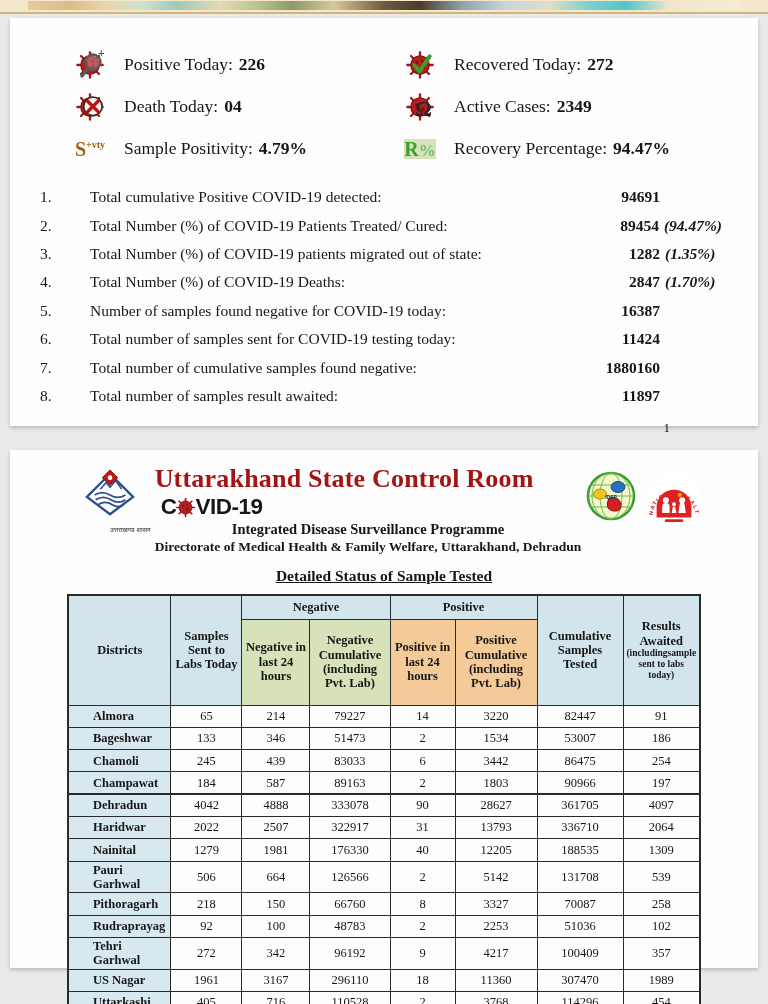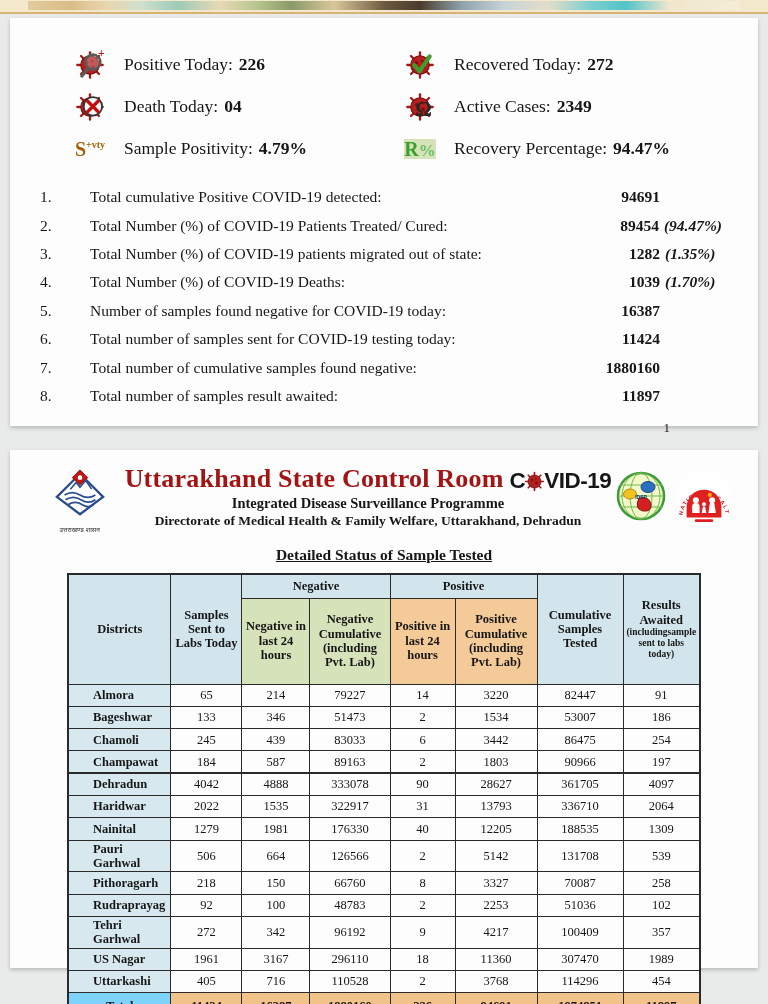--- a/index.html
+++ b/index.html
@@ -33,23 +33,23 @@
   .li-no { width:50px; }
   .li-label { flex:1; }
   .li-val { width:128px; display:flex; font-weight:bold; }
   .li-num { width:66px; text-align:right; }
   .li-pct { margin-left:5px; white-space:nowrap;font-style:italic; }
   .pageno { text-align:right; padding-right:88px; font-size:13px; margin-top:10px; }
 
   
   .hdr { display:flex; justify-content:center; align-items:flex-start; padding:4px 8px 0 14px; }
   .emblem-wrap { width:82px; text-align:center; padding-top:4px; }
-  .emblem-caption { font-size:6.5px; color:#333; margin-top:1px; font-family:"DejaVu Sans",sans-serif; }
+  .emblem-caption { font-size:6.5px; color:#333; margin-top:1px; font-family:"DejaVu Sans",sans-serif;text-align:right; }
   .hdr-center { text-align:center; padding:0 4px; }
-  .hdr-title-row { display:flex; align-items:flex-end; justify-content:center; white-space:nowrap; }
+  .hdr-title-row { display:flex; align-items:flex-start; justify-content:center; white-space:nowrap;flex-direction:column; }
   .hdr-title { font-size:26px; font-weight:bold; color:#a31414; letter-spacing:.2px; }
   .covid-wrap { display:flex; align-items:center; margin-left:6px; font-family:"Liberation Sans",sans-serif; font-weight:bold; font-size:22.5px; color:#161616; letter-spacing:-.5px; }
   .sub1 { font-size:14.5px; font-weight:bold; margin-top:1px; }
   .sub2 { font-size:13.5px; font-weight:bold; margin-top:1px; }
   .logo-box { flex:0 0 auto; padding-top:6px; }
 
   .table-title { text-align:center; font-size:15.5px; font-weight:bold; text-decoration:underline; margin-top:12px; }
 
   
   table { border-collapse:collapse; margin:9px auto 0; width:632px; table-layout:fixed; }
@@ -171,21 +171,21 @@
         <span class="li-label">Total Number (%) of COVID-19 patients migrated out of state:</span>
         <span class="li-val">
           <span class="li-num">1282</span>
           <span class="li-pct">(1.35%)</span>
         </span>
       </div>
       <div class="list-row">
         <span class="li-no">4.</span>
         <span class="li-label">Total Number (%) of COVID-19 Deaths:</span>
         <span class="li-val">
-          <span class="li-num">1039</span>
+          <span class="li-num">2847</span>
           <span class="li-pct">(1.70%)</span>
         </span>
       </div>
       <div class="list-row">
         <span class="li-no">5.</span>
         <span class="li-label">Number of samples found negative for COVID-19 today:</span>
         <span class="li-val">
           <span class="li-num">16387</span>
           <span class="li-pct"></span>
         </span>
@@ -372,21 +372,21 @@
           <td class="num-cell">4888</td>
           <td class="num-cell">333078</td>
           <td class="num-cell">90</td>
           <td class="num-cell">28627</td>
           <td class="num-cell">361705</td>
           <td class="num-cell">4097</td>
         </tr>
         <tr>
           <th class="district-cell">Haridwar</th>
           <td class="num-cell">2022</td>
-          <td class="num-cell">1535</td>
+          <td class="num-cell">2507</td>
           <td class="num-cell">322917</td>
           <td class="num-cell">31</td>
           <td class="num-cell">13793</td>
           <td class="num-cell">336710</td>
           <td class="num-cell">2064</td>
         </tr>
         <tr>
           <th class="district-cell">Nainital</th>
           <td class="num-cell">1279</td>
           <td class="num-cell">1981</td>

